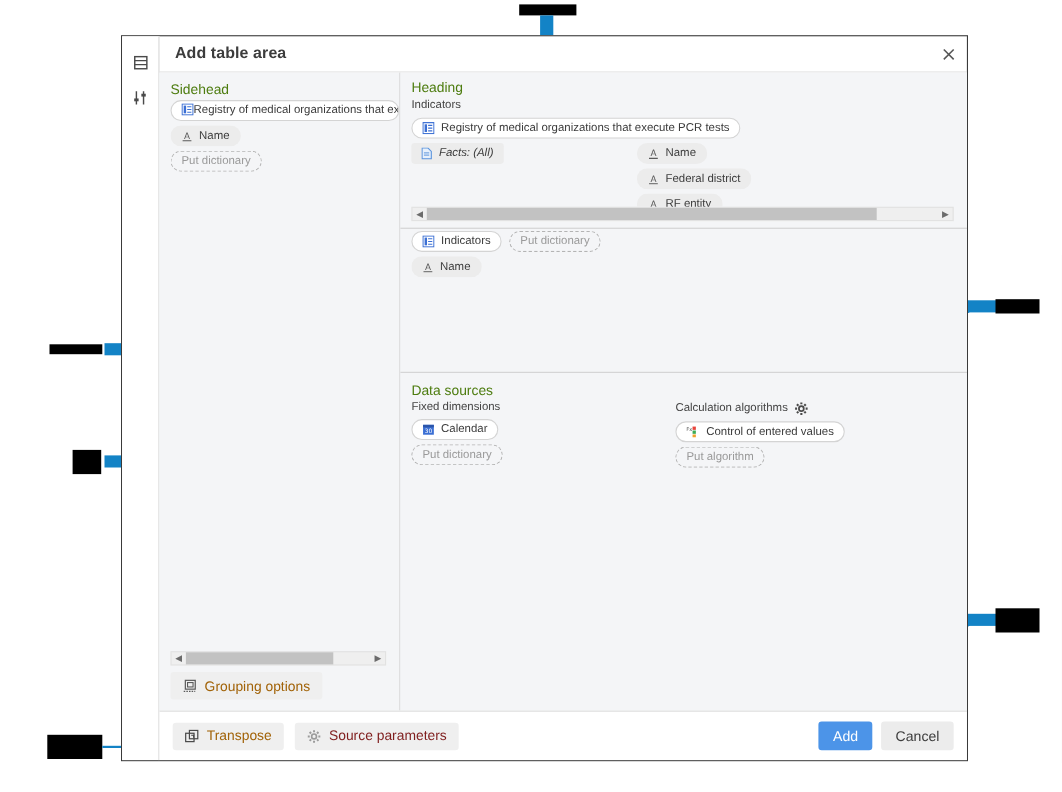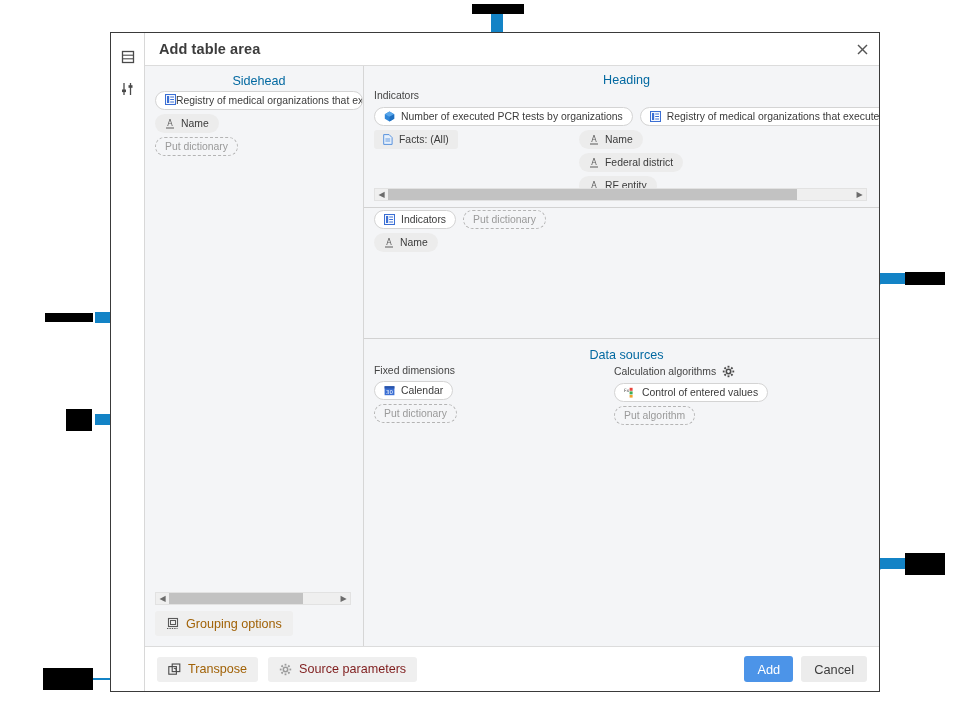--- a/index.html
+++ b/index.html
@@ -43,21 +43,21 @@
 
   
   .main{flex:1;display:flex;min-height:0;background:#f4f5f7;}
 
   .left-pane{width:219px;flex:0 0 219px;border-right:1px solid #d6d6d6;
              box-sizing:border-box;display:flex;flex-direction:column;
              background:#f4f5f7;}
   .right-pane{flex:1;display:flex;flex-direction:column;min-width:0;
               background:#f4f5f7;}
 
-  .sec-title{font-size:12.6px;color:#0369a1;padding:8px 0 3px 10px;text-align:center;}
+  .sec-title{font-size:12.6px;color:#4d7c0f;padding:8px 0 3px 10px;}
   .sub-title{font-size:10.4px;color:#444;padding:0 0 3px 10px;}
 
   
   .chiprow{display:flex;align-items:center;flex-wrap:nowrap;gap:7px;
            padding:2px 0 2px 10px;}
   .chip{display:inline-flex;align-items:center;height:19px;border-radius:10px;
         padding:0 9px;font-size:10.4px;color:#3b3b3b;white-space:nowrap;
         box-sizing:border-box;}
   .chip .ic{margin-right:6px;display:flex;align-items:center;}
   .chip-round{background:#ffffff;border:1px solid #d4d4d4;}
@@ -242,44 +242,34 @@
       <div class="right-pane">
 
         <div class="ind-area">
           <div class="sec-title" style="padding-top:7px;">Heading</div>
           <div class="sub-title">Indicators</div>
 
           <div class="chiprow" style="padding-top:3px;">
             <div class="chip chip-round">
               <span class="ic">
                 <svg width="11" height="11" viewBox="0 0 11 11">
-                    <path d="M5.5 0.6 L10.2 3.2 L10.2 7.8 L5.5 10.4 L0.8 7.8 L0.8 3.2 Z" fill="#2f86d8"></path>
-                    <path d="M5.5 0.6 L10.2 3.2 L5.5 5.8 L0.8 3.2 Z" fill="#59a6ea"></path>
-                    <path d="M5.5 5.8 L10.2 3.2 L10.2 7.8 L5.5 10.4 Z" fill="#1f6fc0"></path>
-                  </svg>
-              </span>
-              <span>Number of executed PCR tests by organizations</span>
-            </div>
-            <div class="chip chip-round">
-              <span class="ic">
-                <svg width="11" height="11" viewBox="0 0 11 11">
                     <rect x="0.5" y="0.5" width="10" height="10" fill="#fff" stroke="#3b6fd4" stroke-width="1.1"></rect>
                     <rect x="2" y="2" width="2.2" height="7" fill="#3b6fd4"></rect>
                     <line x1="5.2" y1="3" x2="9" y2="3" stroke="#3b6fd4" stroke-width="1"></line>
                     <line x1="5.2" y1="5.5" x2="9" y2="5.5" stroke="#3b6fd4" stroke-width="1"></line>
                     <line x1="5.2" y1="8" x2="9" y2="8" stroke="#3b6fd4" stroke-width="1"></line>
                   </svg>
               </span>
               <span>Registry of medical organizations that execute PCR tests</span>
             </div>
 
           </div>
 
           <div style="display:flex;">
-            <div style="flex:0 0 205px;">
+            <div style="flex:0 0 205px;font-style:italic;">
               <div class="chiprow">
                 <div class="chip chip-plain">
                   <span class="ic">
                     <svg width="10" height="11" viewBox="0 0 10 11">
                         <path d="M0.7 0.6 h5.4 l3 3 v6.8 h-8.4 z" fill="#e7f0fb" stroke="#5a93dd" stroke-width="1"></path>
                         <line x1="2.4" y1="5" x2="7.2" y2="5" stroke="#5a93dd" stroke-width="0.9"></line>
                         <line x1="2.4" y1="7" x2="7.2" y2="7" stroke="#5a93dd" stroke-width="0.9"></line>
                       </svg>
                   </span>
                   <span>Facts: (All)</span>

